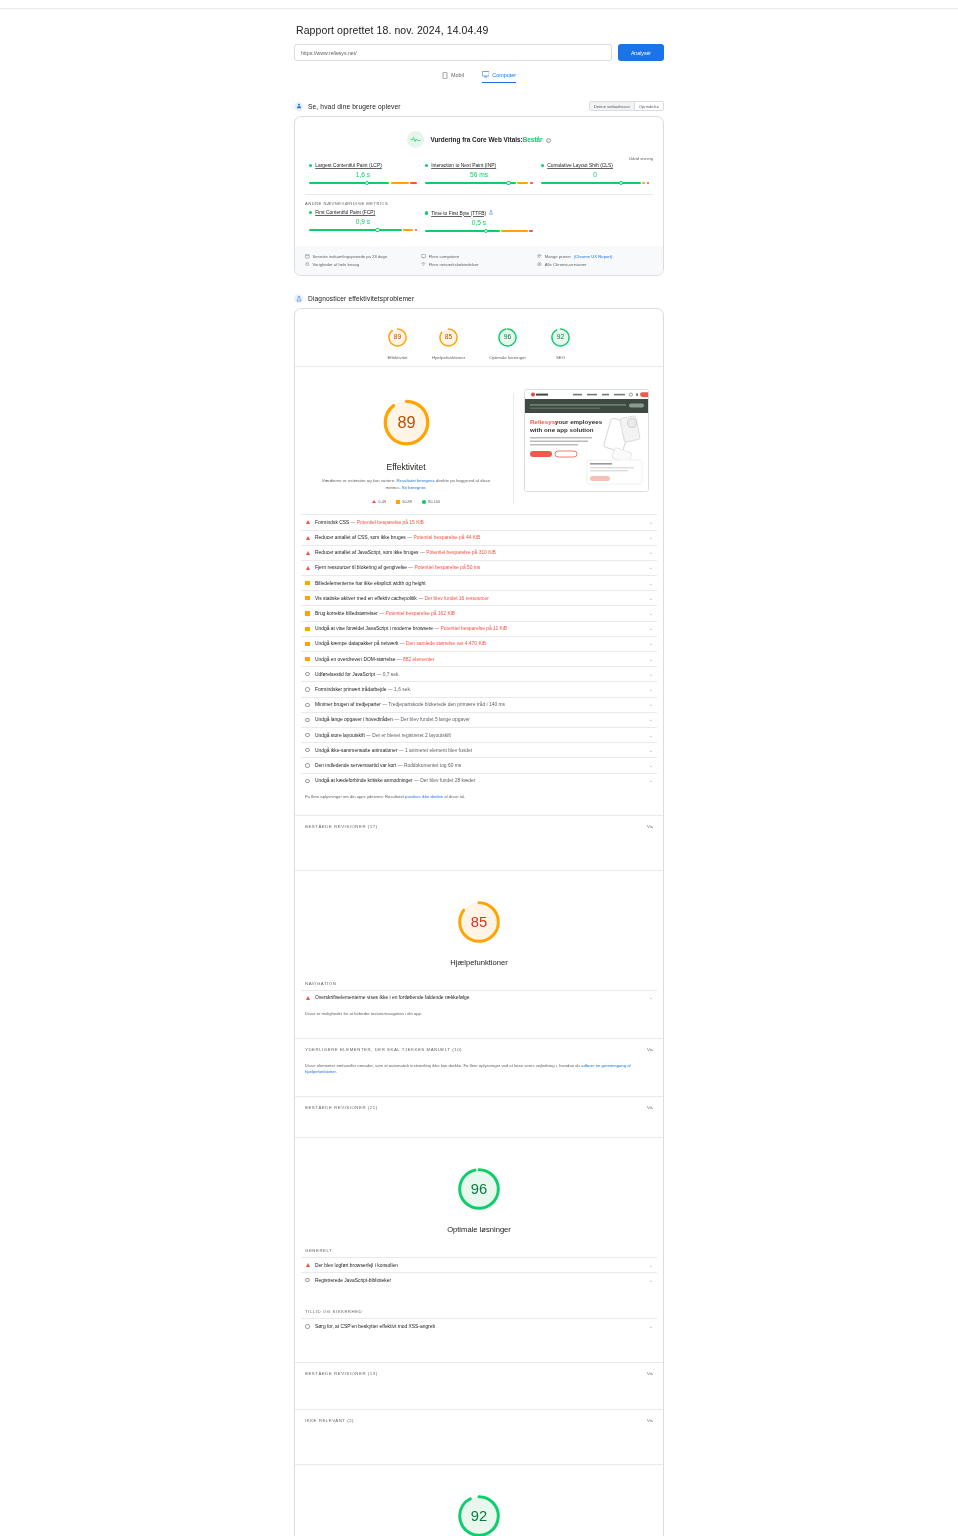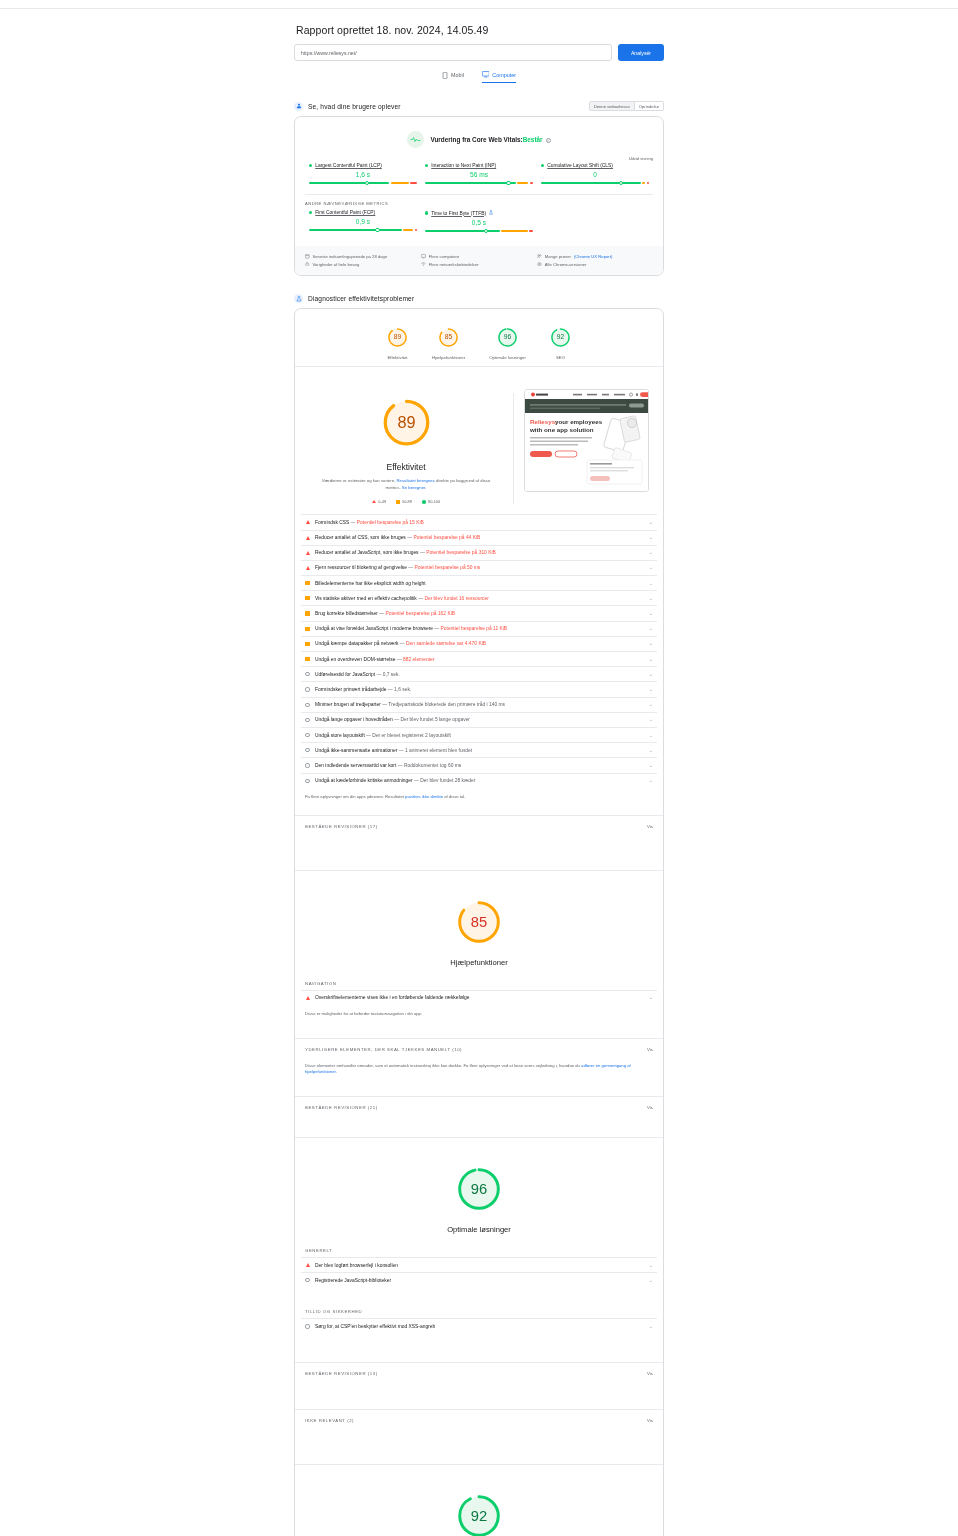--- a/index.html
+++ b/index.html
@@ -144,21 +144,21 @@
   .score-center { text-align:center; padding:26px 0 4px; }
   .score-center .sc-title { font-size:7.6px; color:#202124; margin-top:7px; }
 </style>
 </head>
 <body>
 
 <div class="topline"></div>
 
 <div class="page">
 
-  <div class="report-title">Rapport oprettet 18. nov. 2024, 14.05.49</div>
+  <div class="report-title">Rapport oprettet 18. nov. 2024, 14.04.49</div>
 
   <div class="urlrow">
     <div class="urlbox">
       <span>https://www.reliesys.net/</span>
     </div>
     <div class="analyze-btn">Analysér</div>
   </div>
 
   <div class="tabs">
     <div class="tab">

